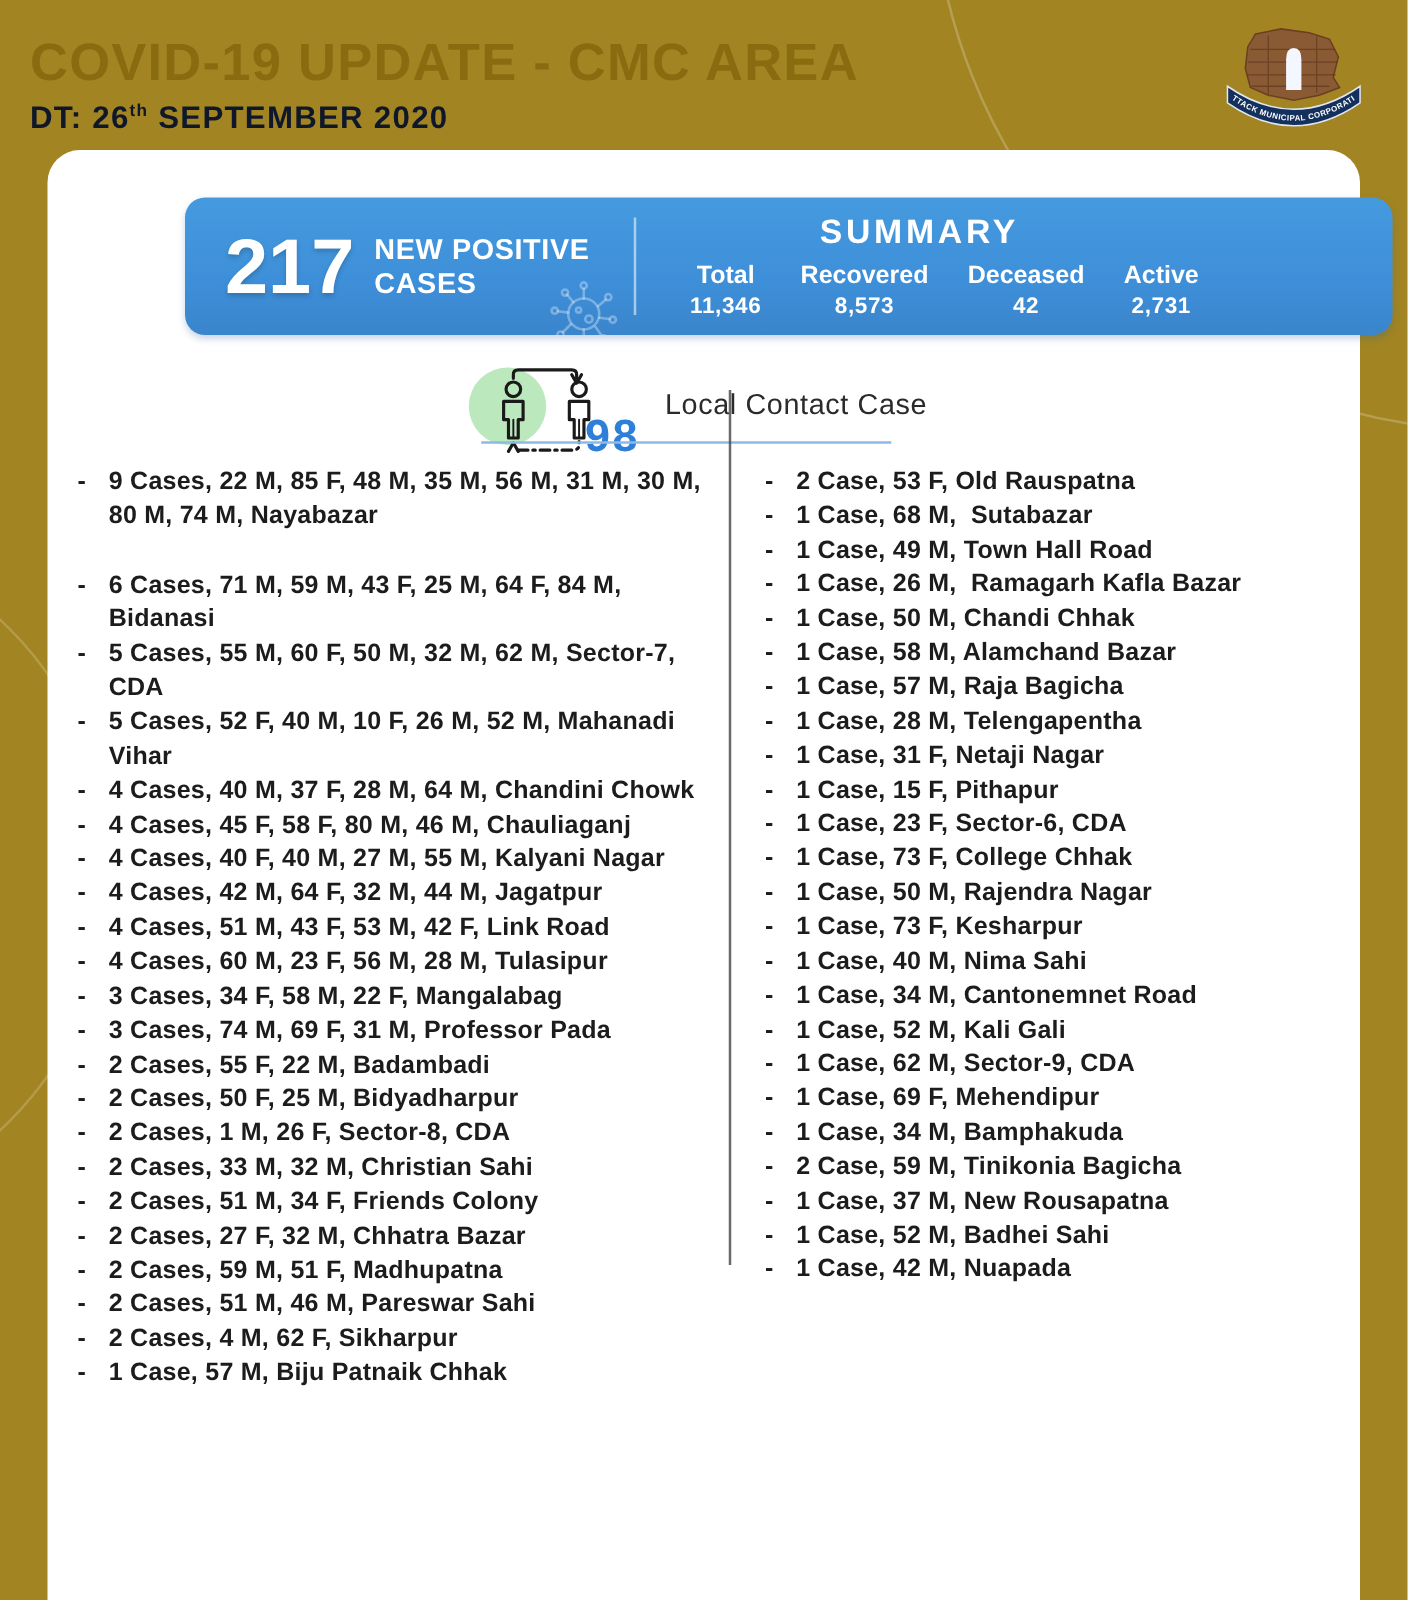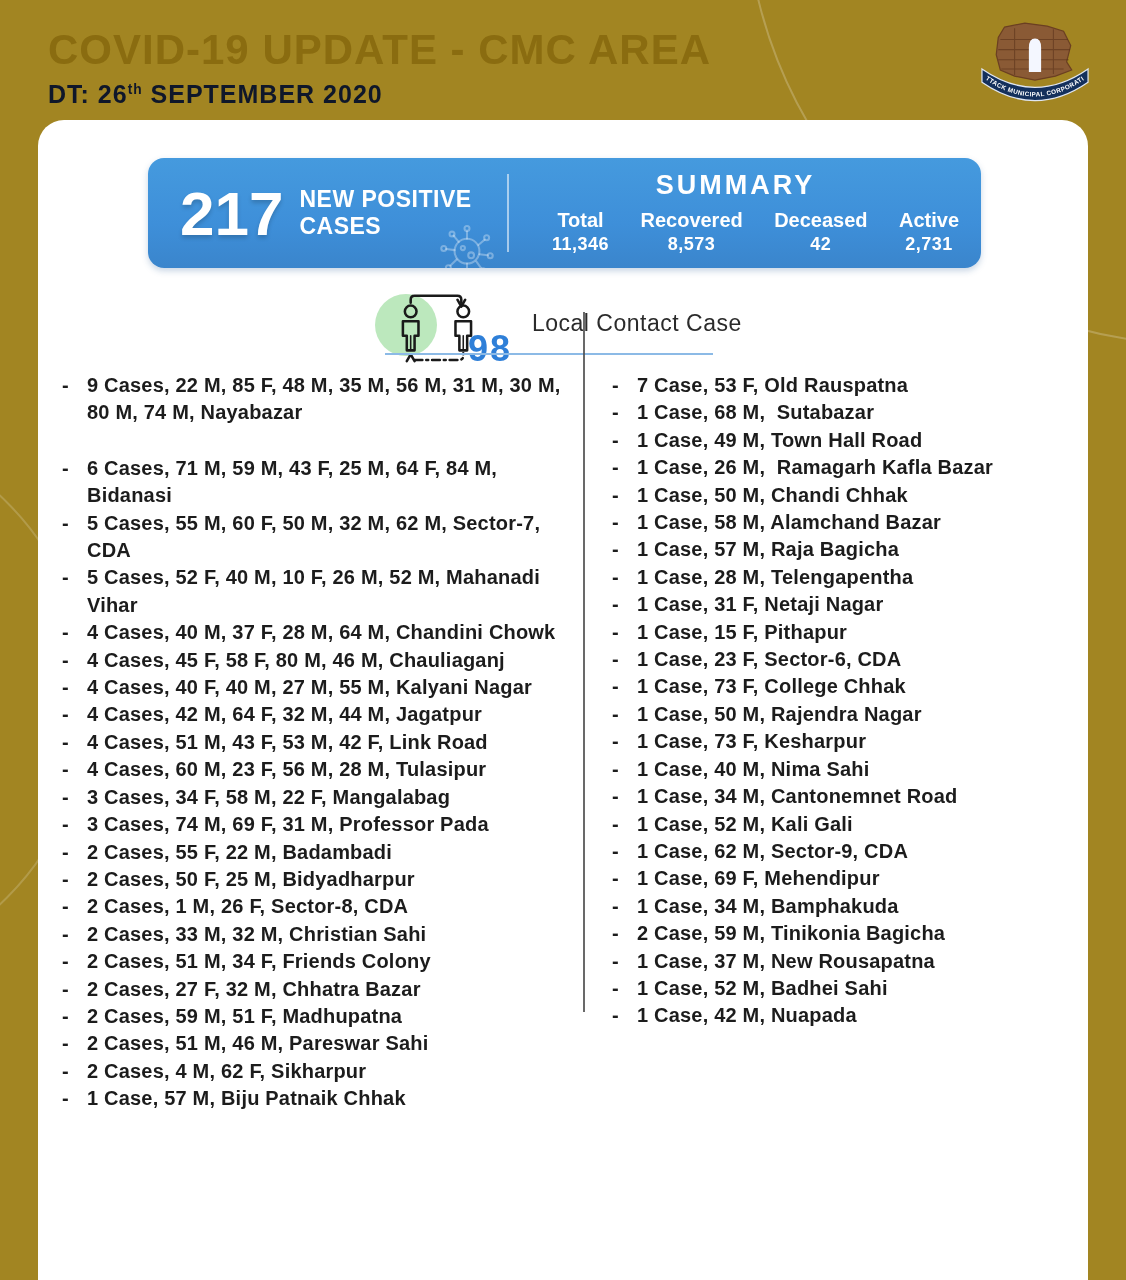--- a/index.html
+++ b/index.html
@@ -6,38 +6,38 @@
   html,body { width:1126px; height:1280px; }
   body {
     position:relative; overflow:hidden;
     background:#a28522;
     font-family:"Liberation Sans", sans-serif;
   }
   .arc { position:absolute; border-radius:50%; z-index:0; }
   .arc1 { width:900px; height:900px; left:745px; top:-555px; border:2px solid rgba(255,255,255,0.22); }
   .arc2 { width:560px; height:560px; left:-470px; top:420px; border:2px solid rgba(255,255,255,0.18); }
 
-  .header { position:absolute; left:48px; top:26px; z-index:1; }
+  .header { position:absolute; left:24px; top:26px; z-index:1; }
   .page-title {
     font-size:42px; font-weight:bold; color:#8a6c10; letter-spacing:1px;
   }
   .date-line {
     margin-top:6px; font-size:25px; font-weight:bold; color:#0f172a; letter-spacing:1px;
   }
   .date-line sup { font-size:0.55em; vertical-align:super; }
 
   .logo { position:absolute; right:28px; top:18px; width:126px; height:102px; z-index:1; }
 
   .card {
     position:absolute; left:38px; top:120px; width:1050px; height:1200px;
     background:#ffffff; border-radius:26px; z-index:2;
   }
 
   .blue-bar {
-    position:absolute; left:110px; top:38px; width:833px; height:110px;
+    position:absolute; left:110px; top:38px; width:966px; height:110px;
     background:linear-gradient(180deg,#459ade 0%, #3e8fd9 60%, #3a85cc 100%);
     border-radius:16px; overflow:hidden;
     box-shadow:0 3px 6px rgba(40,90,150,0.25);
   }
   .bar-left { position:absolute; left:32px; top:0; height:100%; display:flex; align-items:center; gap:16px; }
   .new-count {
     font-size:62px; font-weight:bold; color:#ffffff;
     text-shadow:0 3px 4px rgba(0,0,0,0.18);
   }
   .new-label {
@@ -244,21 +244,21 @@
         <span class="case-text">2 Cases, 4 M, 62 F, Sikharpur</span>
       </div>
       <div class="case-item">
         <span class="dash">-</span>
         <span class="case-text">1 Case, 57 M, Biju Patnaik Chhak</span>
       </div>
     </div>
   <div class="col col-right">
       <div class="case-item">
         <span class="dash">-</span>
-        <span class="case-text">7 Case, 53 F, Old Rauspatna</span>
+        <span class="case-text">2 Case, 53 F, Old Rauspatna</span>
       </div>
       <div class="case-item">
         <span class="dash">-</span>
         <span class="case-text">1 Case, 68 M,  Sutabazar</span>
       </div>
       <div class="case-item">
         <span class="dash">-</span>
         <span class="case-text">1 Case, 49 M, Town Hall Road</span>
       </div>
       <div class="case-item">

